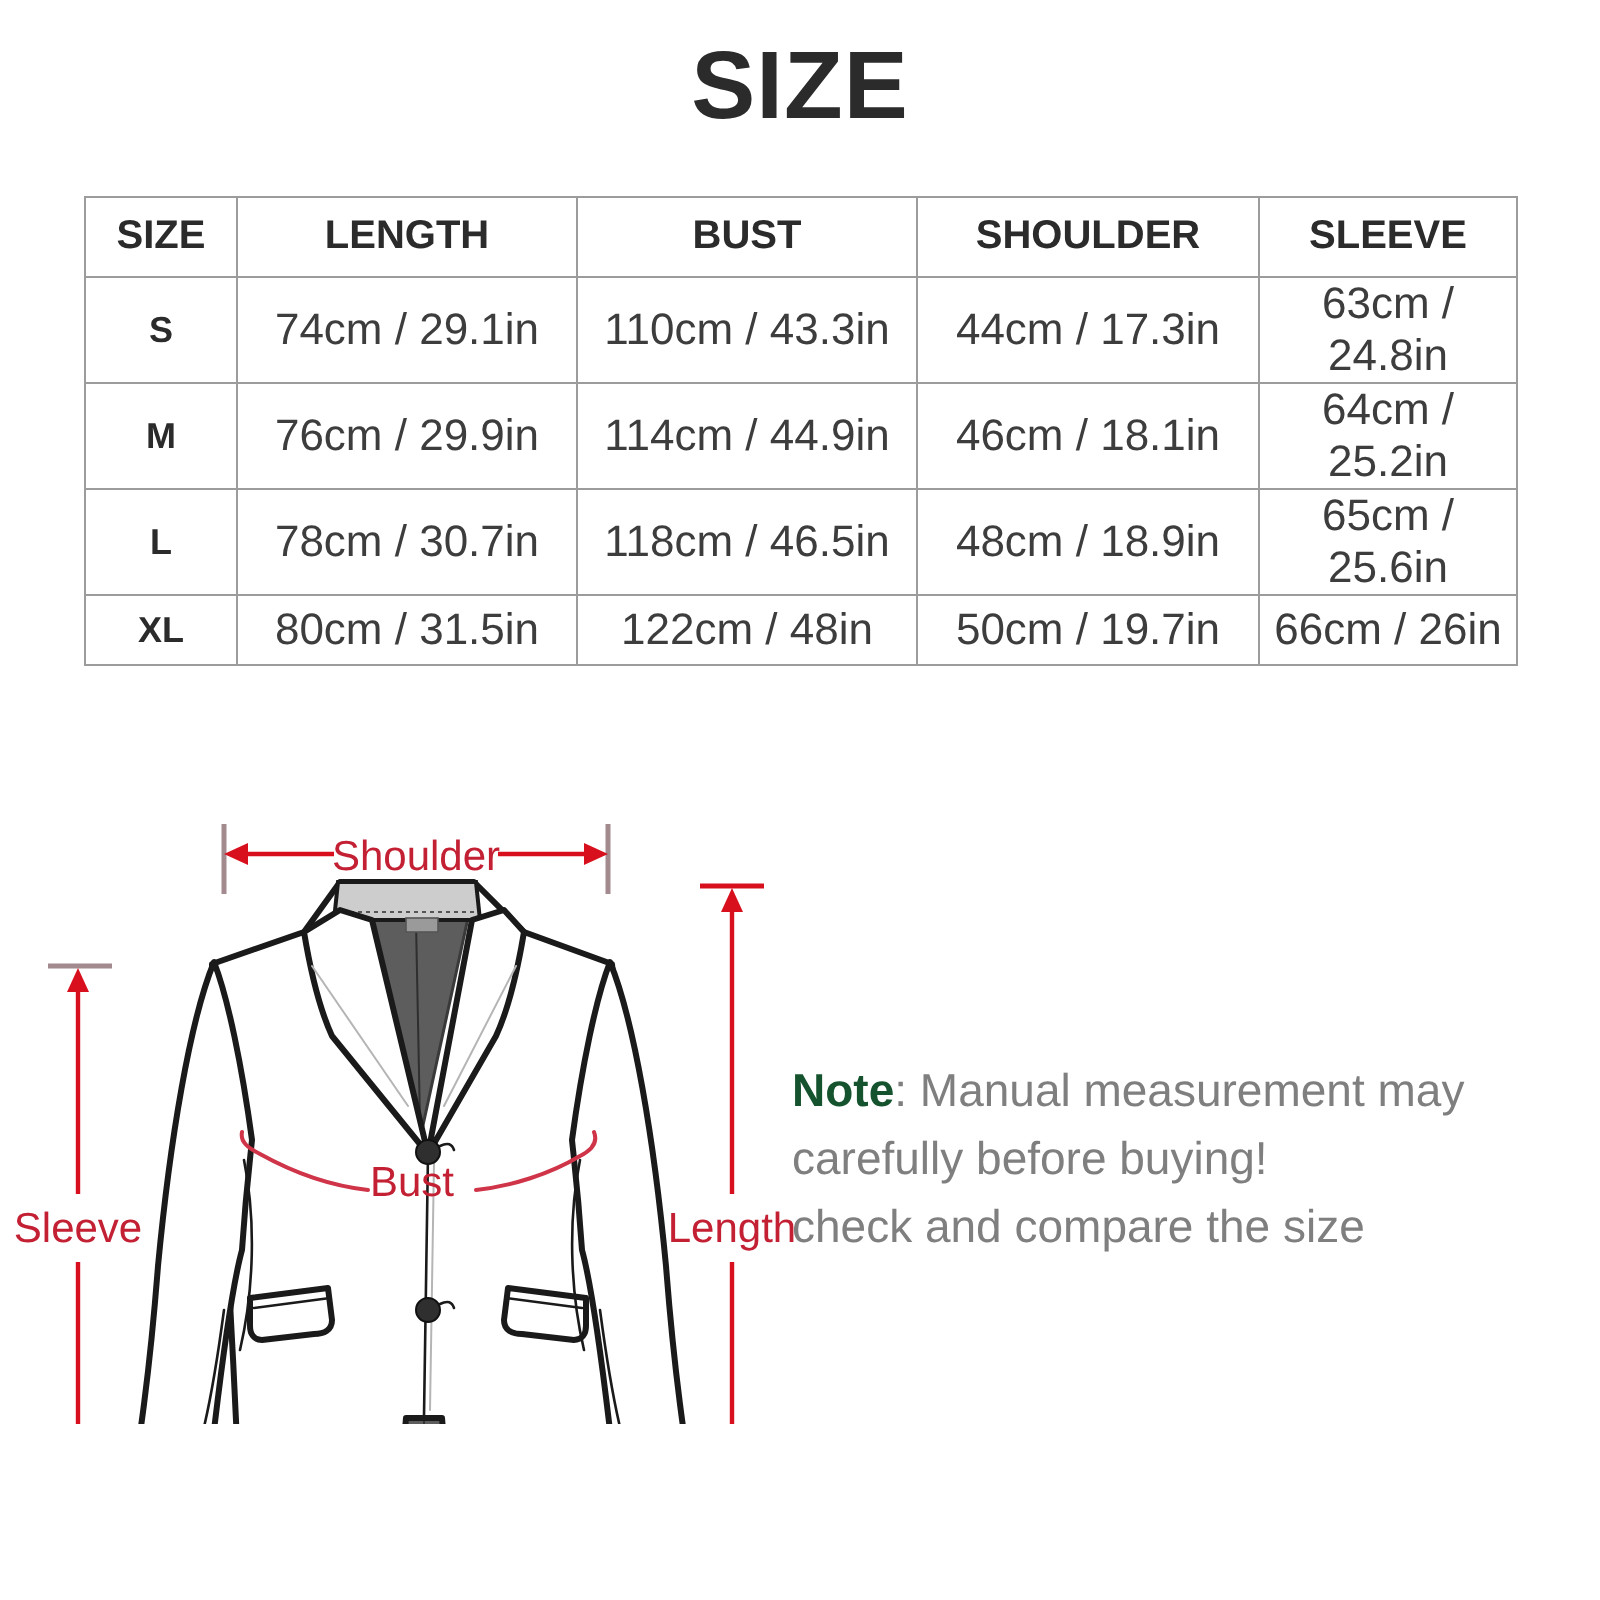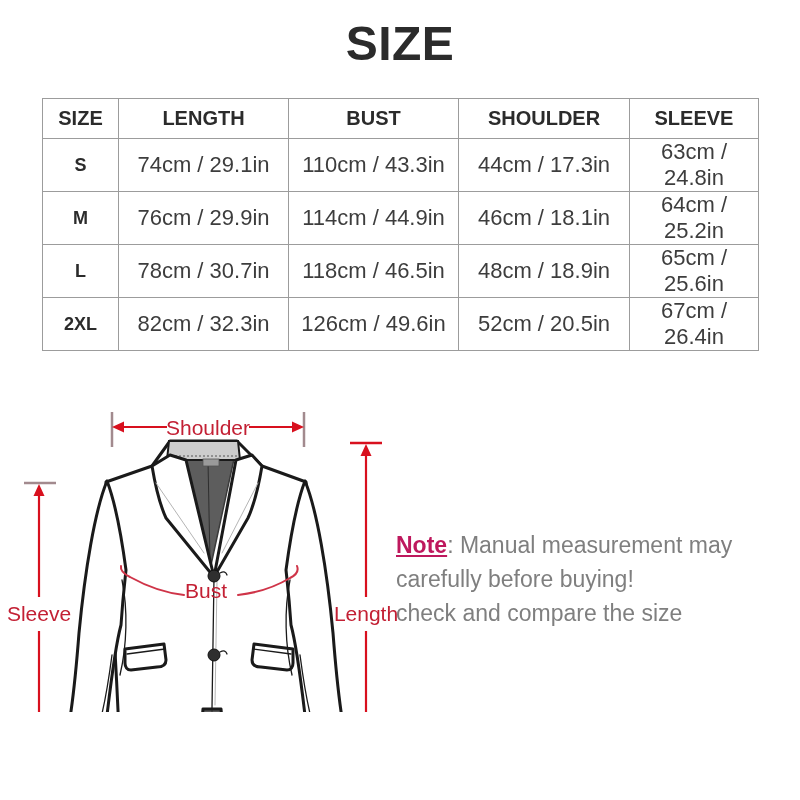--- a/index.html
+++ b/index.html
@@ -18,21 +18,21 @@
   .thin{fill:none;stroke:var(--outline-dark,#1a1a1a);stroke-width:1.3;stroke-linecap:round;}
   .faint{fill:none;stroke:#b5b5b5;stroke-width:1;stroke-linecap:round;}
   .red-line{fill:none;stroke:var(--accent-red,#d8101e);stroke-width:2.2;}
   .red-fill{fill:var(--accent-red,#d8101e);}
   .tick{stroke:var(--tick-mauve,#a28a8e);stroke-width:2.5;}
   .tick-red{stroke:var(--accent-red,#d8101e);stroke-width:2.5;}
   .red-label{fill:var(--label-red,#c32034);font-size:21px;font-family:"Liberation Sans",sans-serif;}
   .bust-curve{fill:none;stroke:#cf3448;stroke-width:2;stroke-linecap:round;}
   .note{position:absolute;left:396px;top:528px;width:385px;font-size:23px;line-height:34px;
         color:var(--note-gray,#7f7f7f);}
-  .note b{color:#be185d;font-weight:bold;text-decoration:underline;}
+  .note b{color:#14532d;font-weight:bold;}
   .note div{white-space:nowrap;}
 </style>
 </head>
 <body>
 
 <div class="page">
 
   <h1 class="title">SIZE</h1>
 
   <table class="size-table">
@@ -68,25 +68,25 @@
         <td>64cm / 25.2in</td>
       </tr>
       <tr>
         <td class="size-cell">L</td>
         <td>78cm / 30.7in</td>
         <td>118cm / 46.5in</td>
         <td>48cm / 18.9in</td>
         <td>65cm / 25.6in</td>
       </tr>
       <tr>
-        <td class="size-cell">2XL</td>
-        <td>82cm / 32.3in</td>
-        <td>126cm / 49.6in</td>
-        <td>52cm / 20.5in</td>
-        <td>67cm / 26.4in</td>
+        <td class="size-cell">XL</td>
+        <td>80cm / 31.5in</td>
+        <td>122cm / 48in</td>
+        <td>50cm / 19.7in</td>
+        <td>66cm / 26in</td>
       </tr>
     </tbody>
   </table>
 
   <svg class="diagram" width="450" height="405" viewBox="0 0 450 405">
 
     <g>
       <path d="M202,312 L222,312 L226,352 L198,352 Z" fill="#5d5d5d" stroke="#3a3a3a" stroke-width="1"></path>
       <path d="M197,350 L227,350 L228,364 L196,364 Z" fill="#cdcdcd" stroke="#444444" stroke-width="1"></path>
       <line x1="212" y1="313" x2="212" y2="362" stroke="#333333" stroke-width="1"></line>

